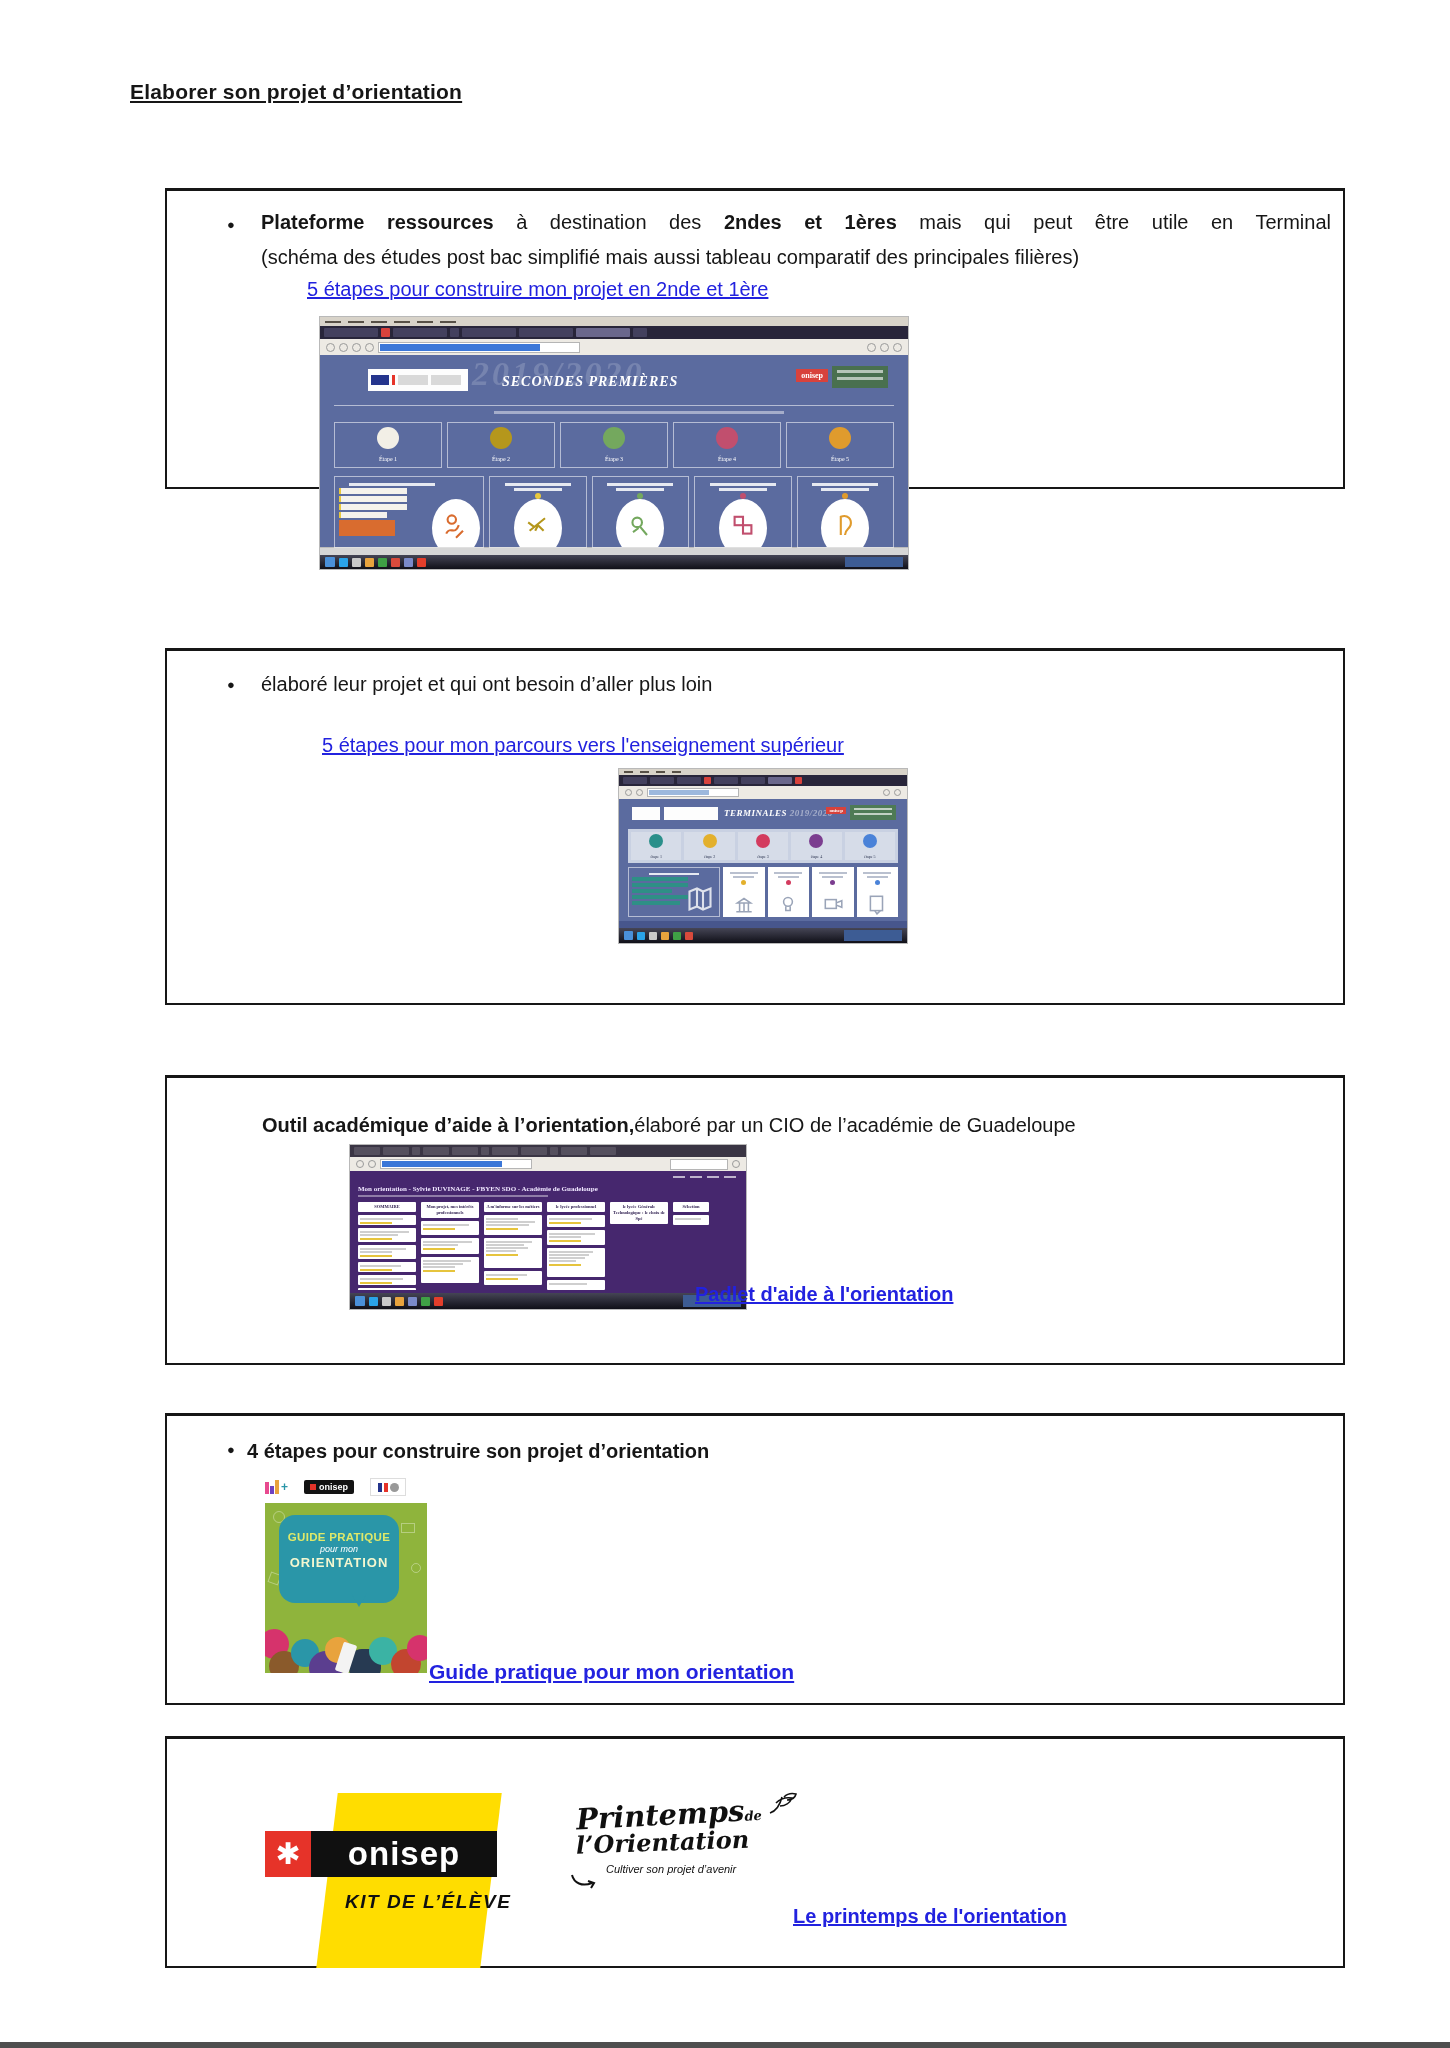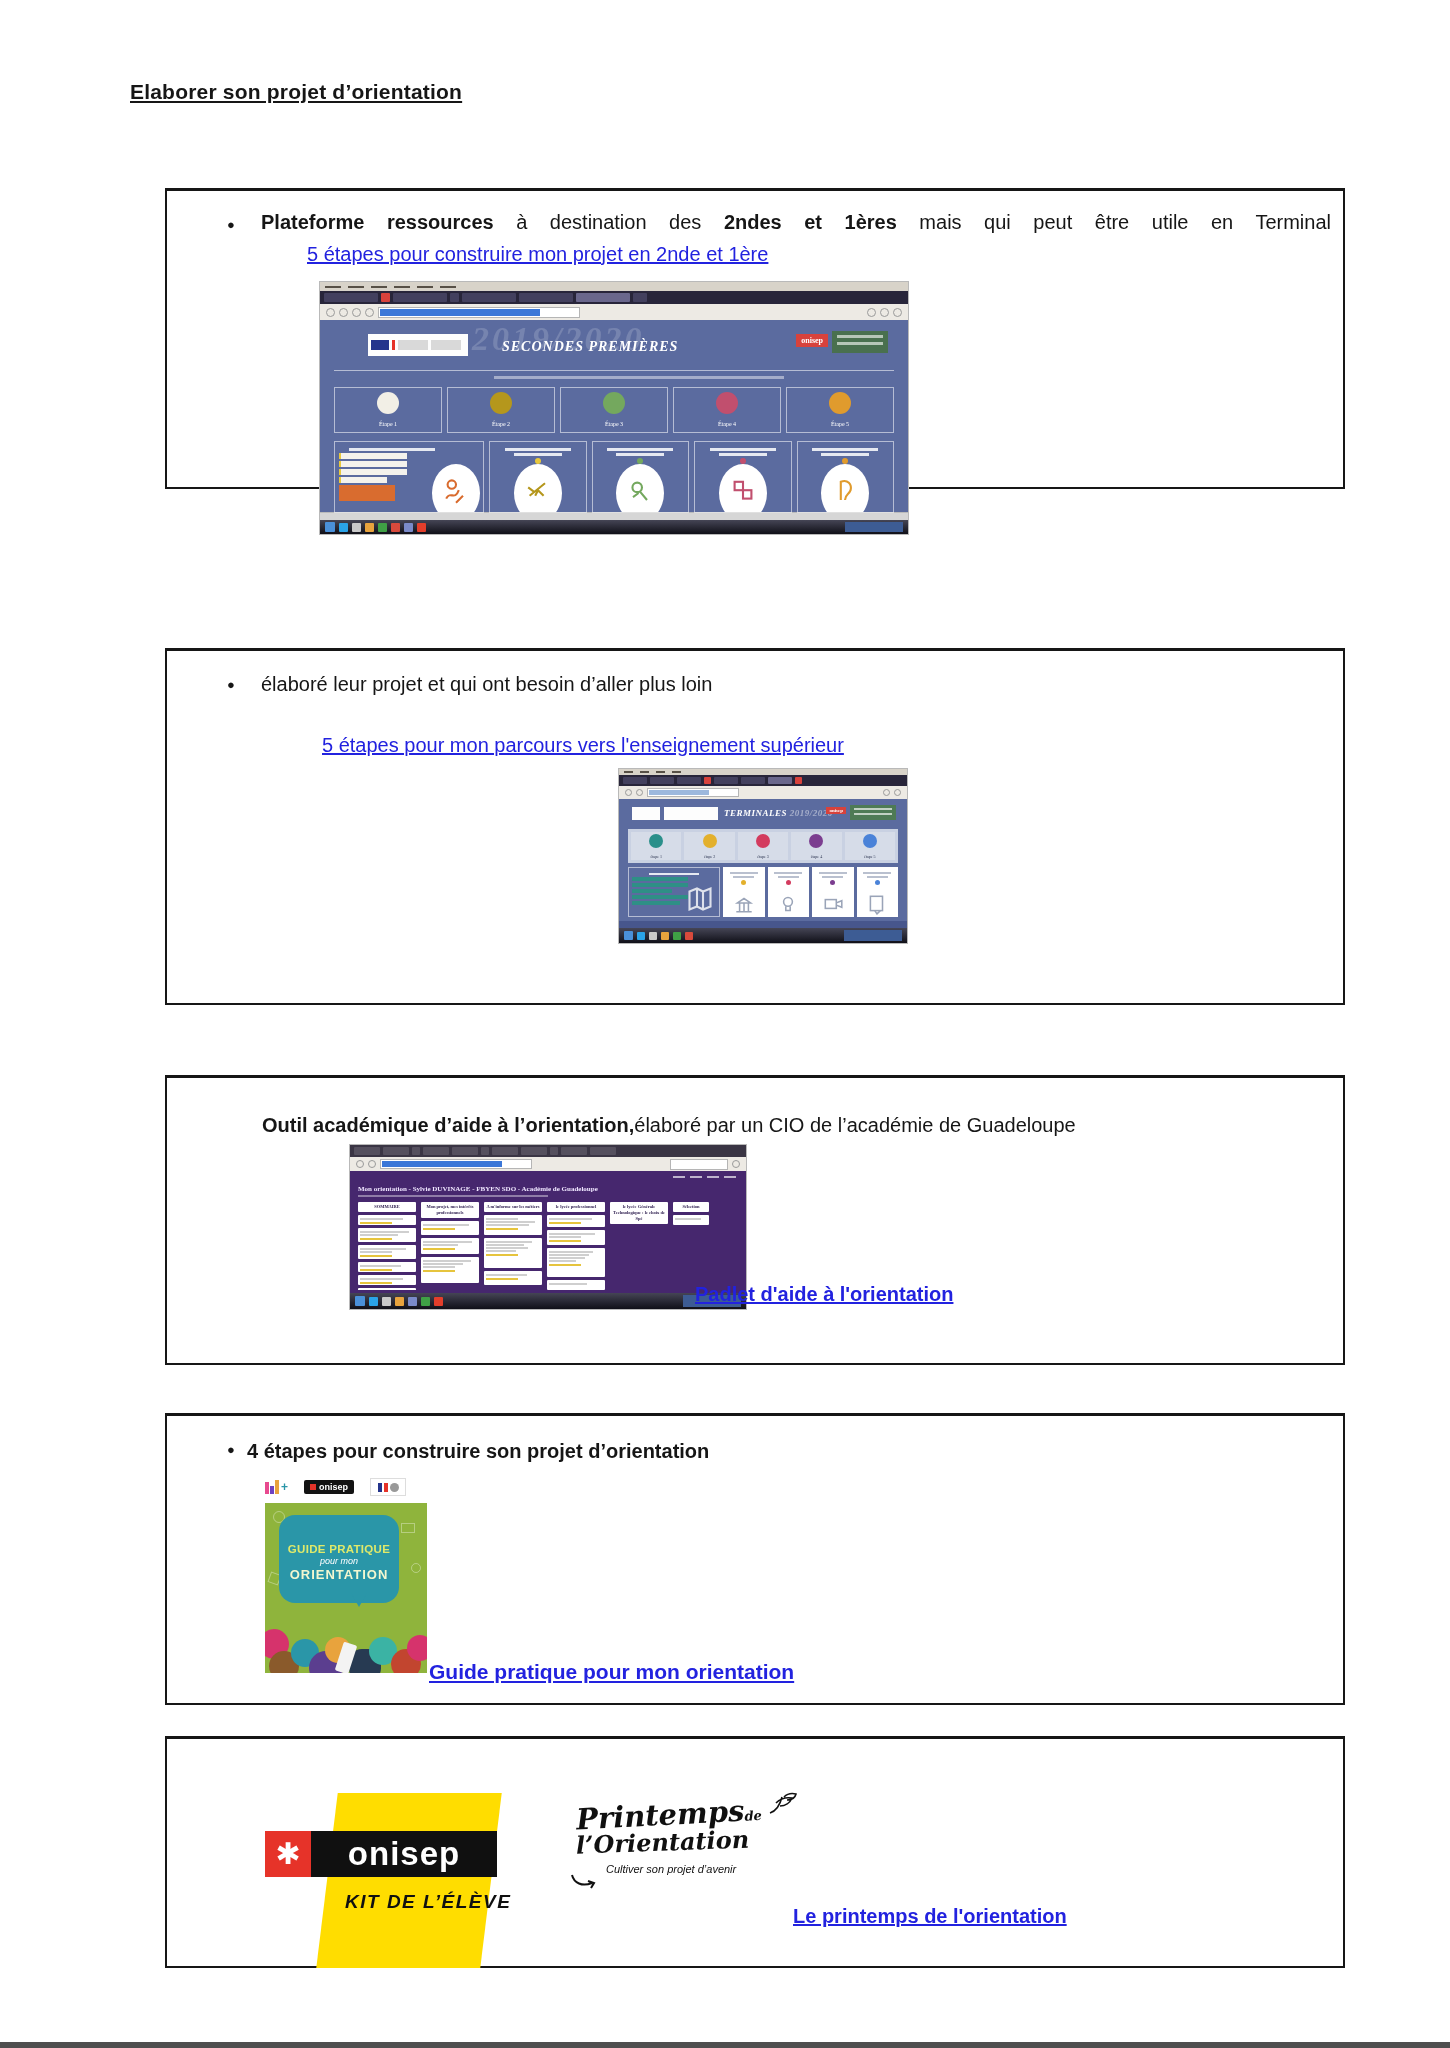--- a/index.html
+++ b/index.html
@@ -133,21 +133,21 @@
   .lg-av i{width:4px;display:block;}
   .lg-av .plus{color:#2a96a8;font-weight:bold;font-size:12px;margin-left:1px;}
   .lg-on{background:#131313;color:#fff;font-size:9px;font-weight:bold;padding:2px 6px;border-radius:2px;display:flex;align-items:center;gap:3px;}
   .lg-on i{width:6px;height:6px;background:#e63329;display:block;}
   .lg-gov{width:34px;height:16px;background:#fff;border:1px solid #ddd;display:flex;gap:2px;align-items:center;justify-content:center;}
   .lg-gov i{display:block;width:4px;height:9px;}
   .cover{position:relative;width:162px;height:170px;background:#8fb43c;margin:6px 0 0 98px;overflow:hidden;}
   .cover .doodad{position:absolute;border:1px solid rgba(255,255,255,.35);}
   .bubble{position:absolute;left:14px;top:12px;width:120px;height:88px;background:#2a96a8;border-radius:16px;padding-top:16px;text-align:center;box-sizing:border-box;}
   .bubble::after{content:"";position:absolute;left:72px;bottom:-12px;border:8px solid transparent;border-top:14px solid #2a96a8;}
-  .cv1{color:#dfe96a;font-weight:bold;font-size:11.5px;letter-spacing:.3px;margin-top:12px;}
+  .cv1{color:#dfe96a;font-weight:bold;font-size:11.5px;letter-spacing:.3px;}
   .cv2{color:#fff;font-style:italic;font-size:9px;margin-top:1px;}
   .cv3{color:#f3f7d0;font-weight:bold;font-size:13px;letter-spacing:1px;margin-top:1px;}
   .ppl{position:absolute;bottom:0;left:0;right:0;height:54px;}
   .ppl i{position:absolute;border-radius:50%;}
 
   
   .okit{position:absolute;left:98px;top:54px;width:300px;height:176px;}
   .oy{position:absolute;left:62px;top:0;width:164px;height:175px;background:#ffdd00;transform:skewX(-7deg);}
   .ored{position:absolute;left:0;top:38px;width:46px;height:46px;background:#e63329;color:#fff;display:flex;align-items:center;justify-content:center;font-size:30px;line-height:1;}
   .oblk{position:absolute;left:46px;top:38px;width:186px;height:46px;background:#101010;color:#fff;font-weight:bold;font-size:33px;display:flex;align-items:center;justify-content:center;letter-spacing:1px;}
@@ -163,20 +163,21 @@
 </head>
 <body>
 
 <div class="page">
 
   <div class="doc-title">Elaborer son projet d’orientation</div>
 
   <div class="box" id="b1">
     <div class="btext">
       <div class="l1"><b>Plateforme ressources</b><span> à destination des </span><b>2ndes et 1ères</b><span> mais qui peut être utile en Terminal</span></div>
+      <div class="l2">(schéma des études post bac simplifié mais aussi tableau comparatif des principales filières)</div>
     </div>
     <a class="lnk" id="lnk1">5 étapes pour construire mon projet en 2nde et 1ère</a>
 
     <div class="shot sh1">
       <div class="mb">
           <i></i>
           <i></i>
           <i></i>
           <i></i>
           <i></i>

